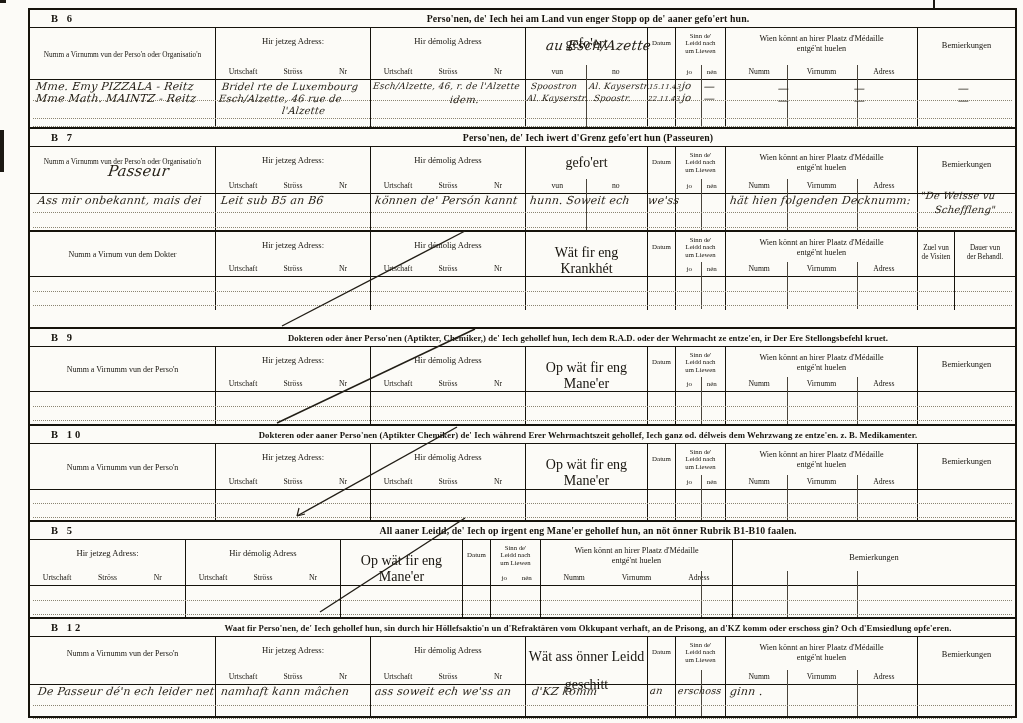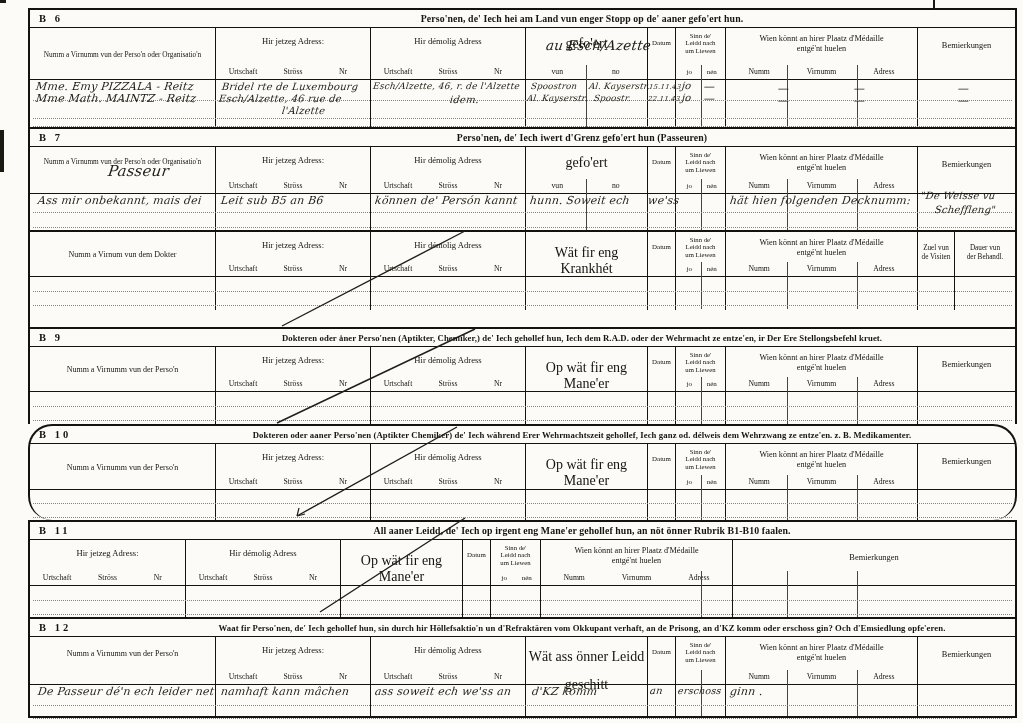--- a/index.html
+++ b/index.html
@@ -1,21 +1,21 @@
 <!DOCTYPE html>
 <html><head>
 <meta charset="utf-8">
 <style>
   html,body{margin:0;padding:0;background:#e9e7e1;}
   .page{position:relative;width:1023px;height:723px;background:#fcfbf7;overflow:hidden;
         font-family:"Liberation Serif","DejaVu Serif",serif;color:#17140e;}
   .sec{position:absolute;left:28px;width:989px;border:2.2px solid #16130c;border-bottom:none;box-sizing:border-box;background:transparent;}
   .sec.last{border-bottom:2.6px solid #16130c;}
   .sec-head{height:17px;display:flex;align-items:center;border-bottom:1.6px solid #16130c;font-weight:bold;}
-  .sec-id{width:110px;padding-left:9px;font-size:10.5px;letter-spacing:3px;white-space:nowrap;}
+  .sec-id{width:110px;padding-left:21px;font-size:10.5px;letter-spacing:3px;white-space:nowrap;}
   .sec-title{flex:1;text-align:center;font-size:9.8px;white-space:nowrap;letter-spacing:.1px;}
   .t-long{font-size:8.7px;}
   .cols{position:relative;display:flex;height:calc(100% - 17px);}
   .col{position:relative;border-left:1.9px solid #16130c;box-sizing:border-box;}
   .col:first-child{border-left:none;}
   .colhead{position:absolute;top:0;left:0;right:0;height:var(--ch);border-bottom:1.9px solid #16130c;box-sizing:border-box;}
   .c-name{width:185px}.c-a{width:155px}.c-b{width:155px}.c-4{width:122px}
   .c-dat{width:28px}.c-sinn{width:50px}.c-wien{width:192px}.c-bem{flex:1}
   .c-zuel{width:37px;border-left-width:1.4px}.c-dauer{flex:1;border-left-width:1.2px}
   .name-lbl{position:absolute;top:50%;left:2px;right:2px;transform:translateY(-50%);
@@ -409,21 +409,21 @@
           </div>
       </div>
       <div class="vdiv" style="left:671px"></div>
       <div class="vdiv" style="left:757px"></div>
       <div class="vdiv" style="left:827px"></div>
       <div class="dots" style="top:calc(var(--ch) + 14px)"></div>
       <div class="dots" style="top:calc(var(--ch) + 28px)"></div>
     </div>
   </div>
 
-  <div class="sec" style="top:424px;height:96px;border-radius:24px;--ch:46px;">
+  <div class="sec" style="top:424px;height:96px;--ch:46px;">
     <div class="sec-head">
       <span class="sec-id">B 10</span>
       <span class="sec-title t-long">Dokteren oder aaner Perso'nen (Aptikter Chemiker) de' Iech während Erer Wehrmachtszeit gehollef, Iech ganz od. délweis dem Wehrzwang ze entze'en. z. B. Medikamenter.</span>
     </div>
     <div class="cols">
       <div class="col c-name">
         <div class="colhead">
             <span class="name-lbl" style="font-size:8px">Numm a Virnumm vun der Perso'n</span>
           </div>
       </div>
@@ -491,21 +491,21 @@
       <div class="vdiv" style="left:671px"></div>
       <div class="vdiv" style="left:757px"></div>
       <div class="vdiv" style="left:827px"></div>
       <div class="dots" style="top:calc(var(--ch) + 13px)"></div>
       <div class="dots" style="top:calc(var(--ch) + 27px)"></div>
     </div>
   </div>
 
   <div class="sec" style="top:520px;height:97px;--ch:46px;">
     <div class="sec-head">
-      <span class="sec-id">B 11</span>
+      <span class="sec-id">B 5</span>
       <span class="sec-title">All aaner Leidd, de' Iech op irgent eng Mane'er gehollef hun, an nöt önner Rubrik B1-B10 faalen.</span>
     </div>
     <div class="cols">
       <div class="col c-a">
         <div class="colhead">
           <div class="addr-lbl">Hir jetzeg Adress:</div>
           <div class="subrow">
             <span>Urtschaft</span>
             <span>Ströss</span>
             <span>Nr</span>

